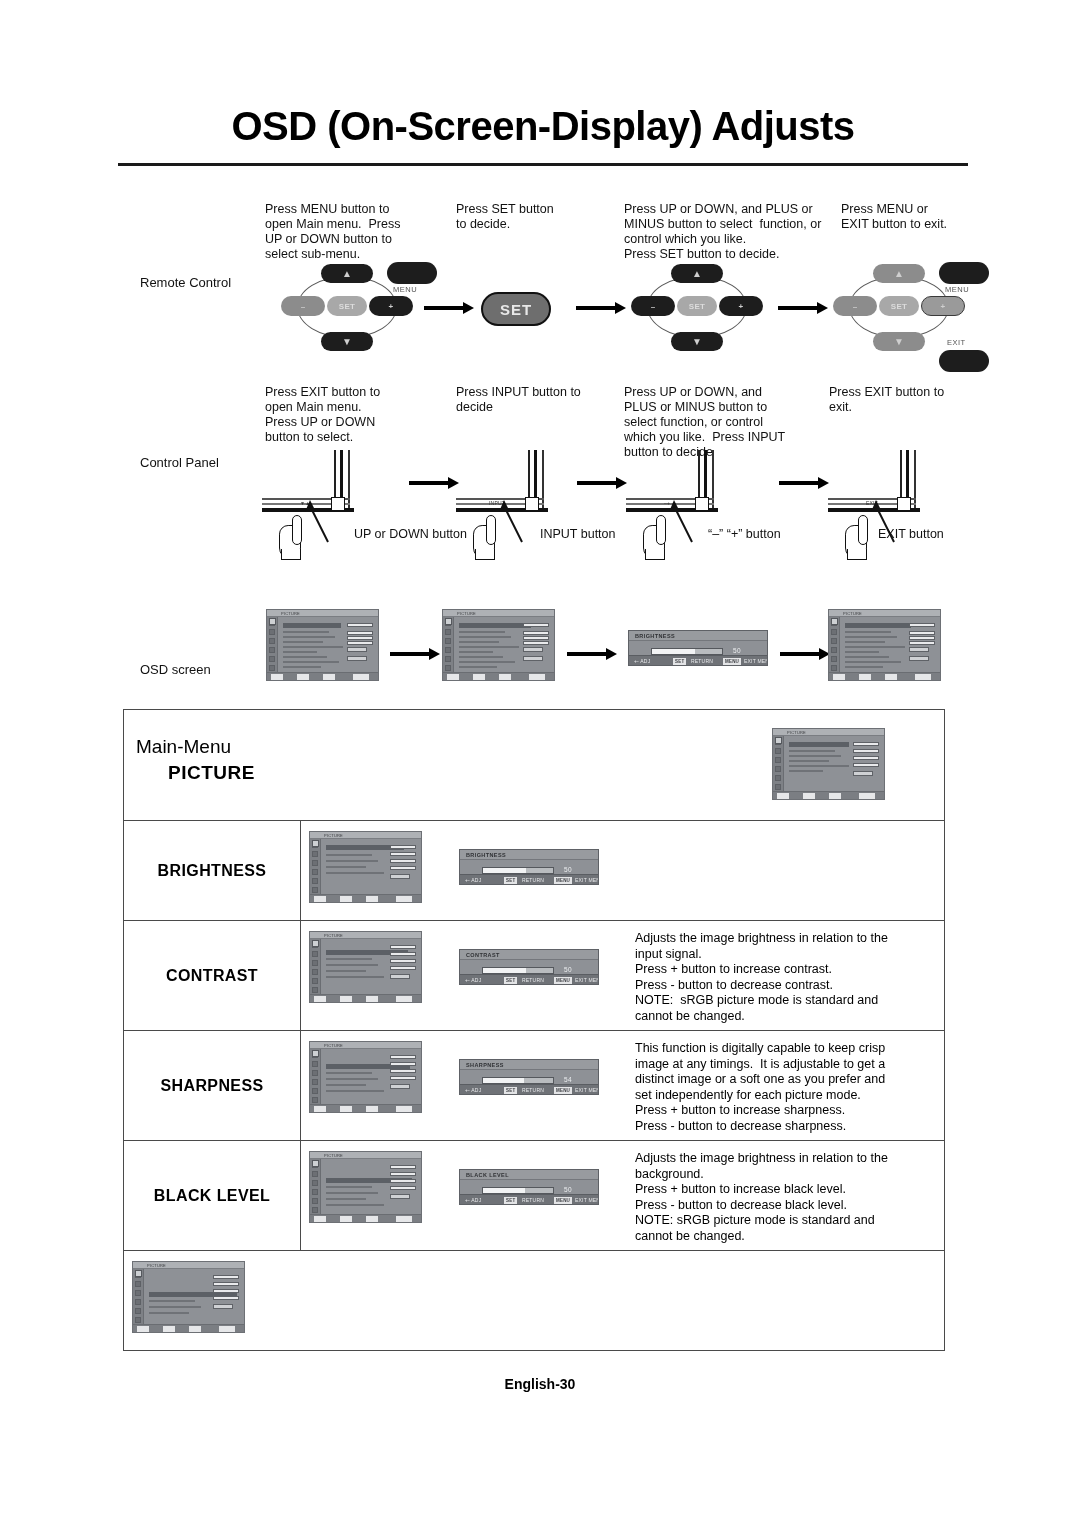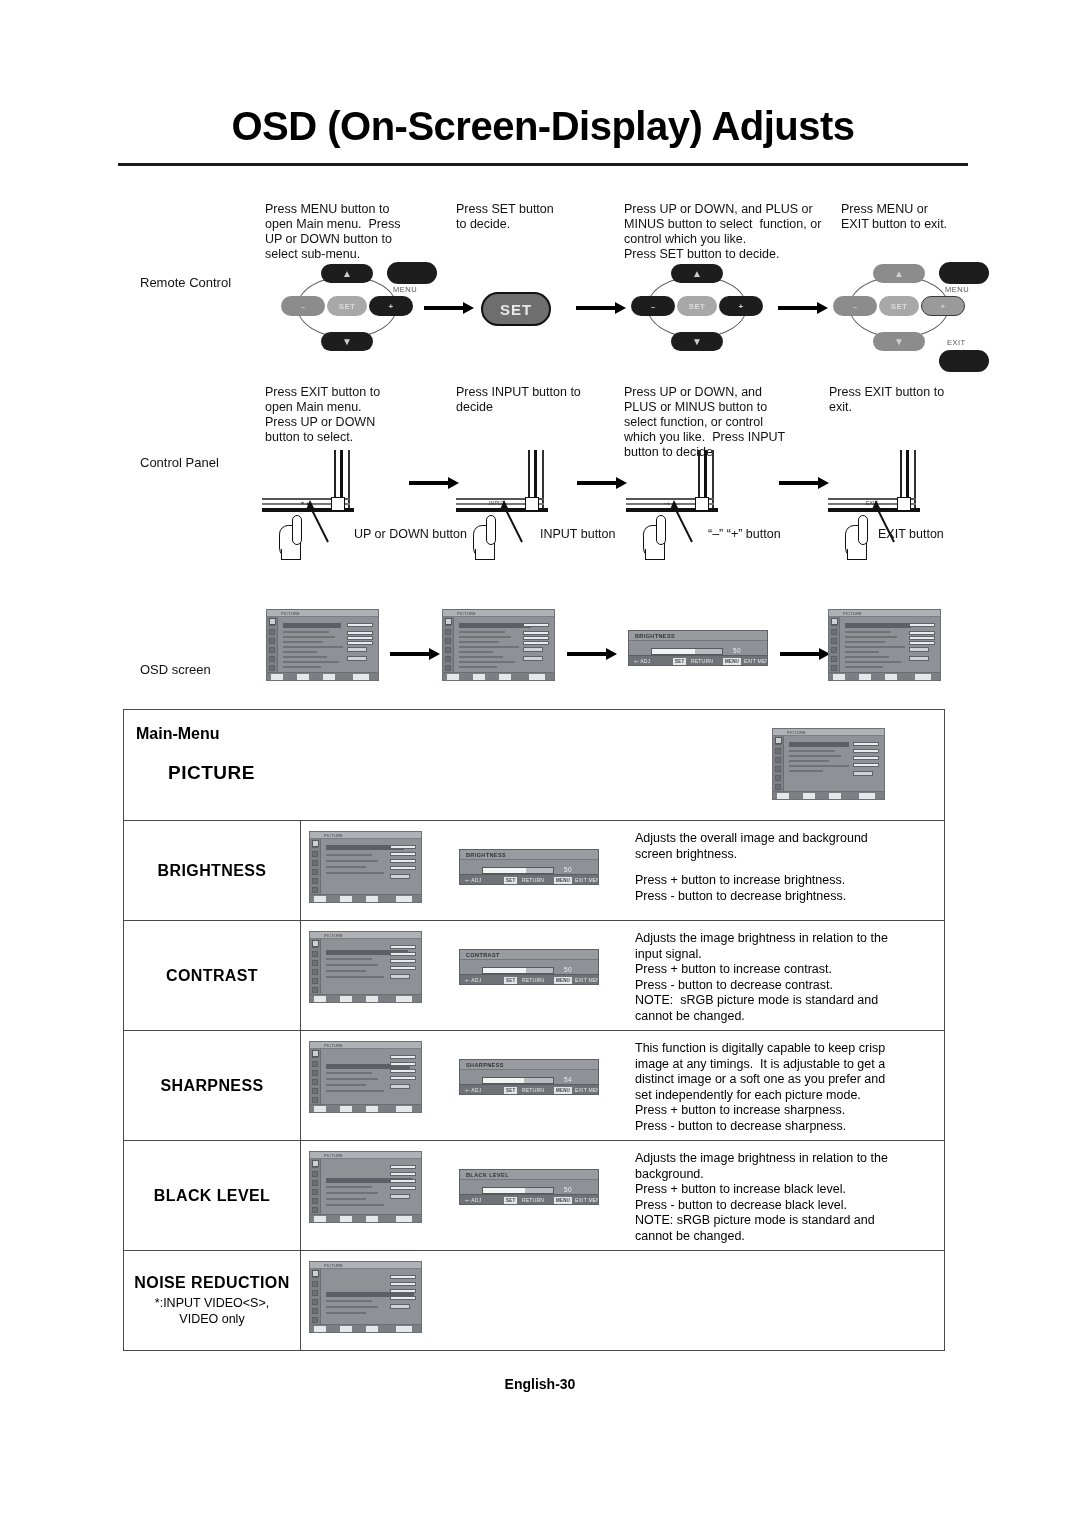--- a/index.html
+++ b/index.html
@@ -205,21 +205,21 @@
     letter-spacing:.2px;
   }
 
   
   .tbl {
     position:absolute; left:123px; top:709px; width:822px;
     border:1.6px solid #4a4a4a; background:#fff;
   }
   .tbl .hdr { position:relative; height:110px; }
   .tbl .mainmenu-lab {
-    position:absolute; left:12px; top:15px; font-size:16px; font-weight:bold;
+    position:absolute; left:12px; top:26px; font-size:19px; font-weight:normal;
   }
   .tbl .picture-lab {
     position:absolute; left:44px; top:52px; font-size:19px; font-weight:bold;
     letter-spacing:.5px;
   }
   .tbl .submenu-bar {
     position:absolute; left:0; top:86px; width:370px; height:24px;
     background:#dcdcdc; display:flex; align-items:center; justify-content:center;
     font-size:13.5px; font-weight:bold;
   }
@@ -676,25 +676,20 @@
           <div class="val" style="left:104px; top:16px;">50</div>
           <div class="dfoot">
             <span style="left:5px;">+- ADJ</span>
             <b style="left:44px;">SET</b>
             <span style="left:62px;">RETURN</span>
             <b style="left:94px;">MENU</b>
             <span style="left:115px;">EXIT MENU</span>
           </div>
         </div>
       </div>
-      <div class="c3">
-        <p>Adjusts the overall image and background<br>screen brightness.</p>
-        <div class="gap"></div>
-        <p>Press + button to increase brightness.<br>Press - button to decrease brightness.</p>
-      </div>
     </div>
 
     <div class="row">
       <div class="c1">
         <div class="name">CONTRAST</div>
       </div>
       <div class="c2">
         <div class="osd" style="left:8px; top:10px; width:113px; height:72px;">
           <div class="titlebar">
               <span class="titletxt">PICTURE</span>
@@ -858,24 +853,20 @@
             <span style="left:115px;">EXIT MENU</span>
           </div>
         </div>
       </div>
       <div class="c3">
         <p>Adjusts the image brightness in relation to the<br>background.<br>Press + button to increase black level.<br>Press - button to decrease black level.<br>NOTE: sRGB picture mode is standard and<br>cannot be changed.</p>
       </div>
     </div>
 
     <div class="row">
-      <div class="c1">
-        <div class="name">NOISE REDUCTION</div>
-        <div class="sub">*:INPUT VIDEO&lt;S&gt;,<br>VIDEO only</div>
-      </div>
       <div class="c2">
         <div class="osd" style="left:8px; top:10px; width:113px; height:72px;">
           <div class="titlebar">
               <span class="titletxt">PICTURE</span>
             </div>
           <div class="iconrail">
               <i></i>
               <i></i>
               <i></i>
               <i></i>

